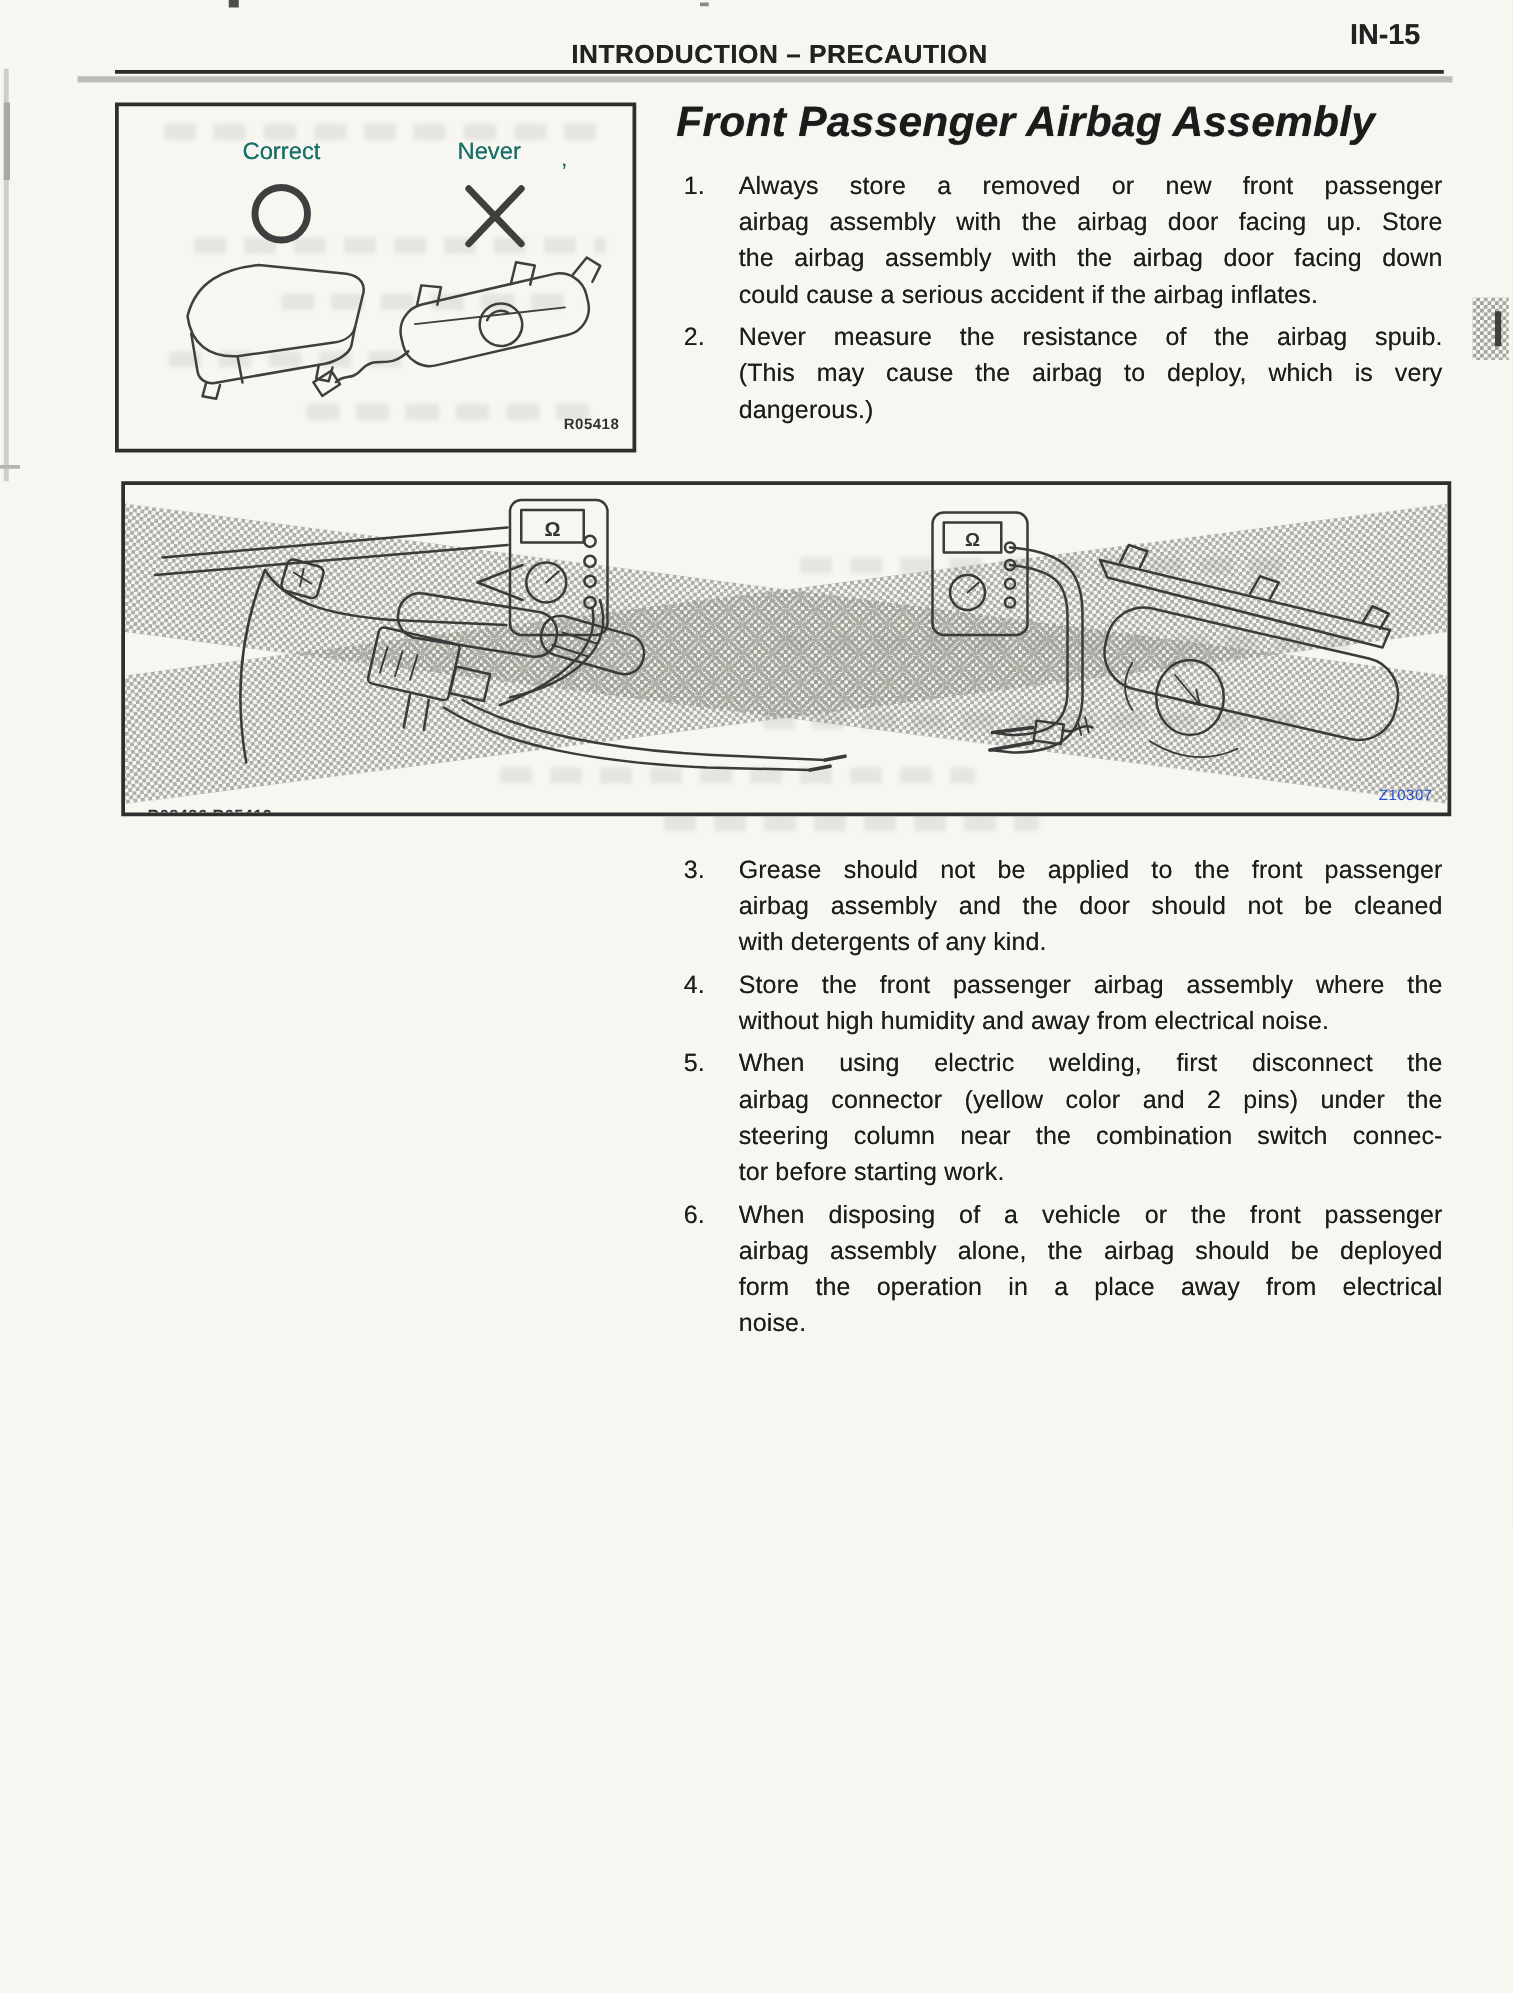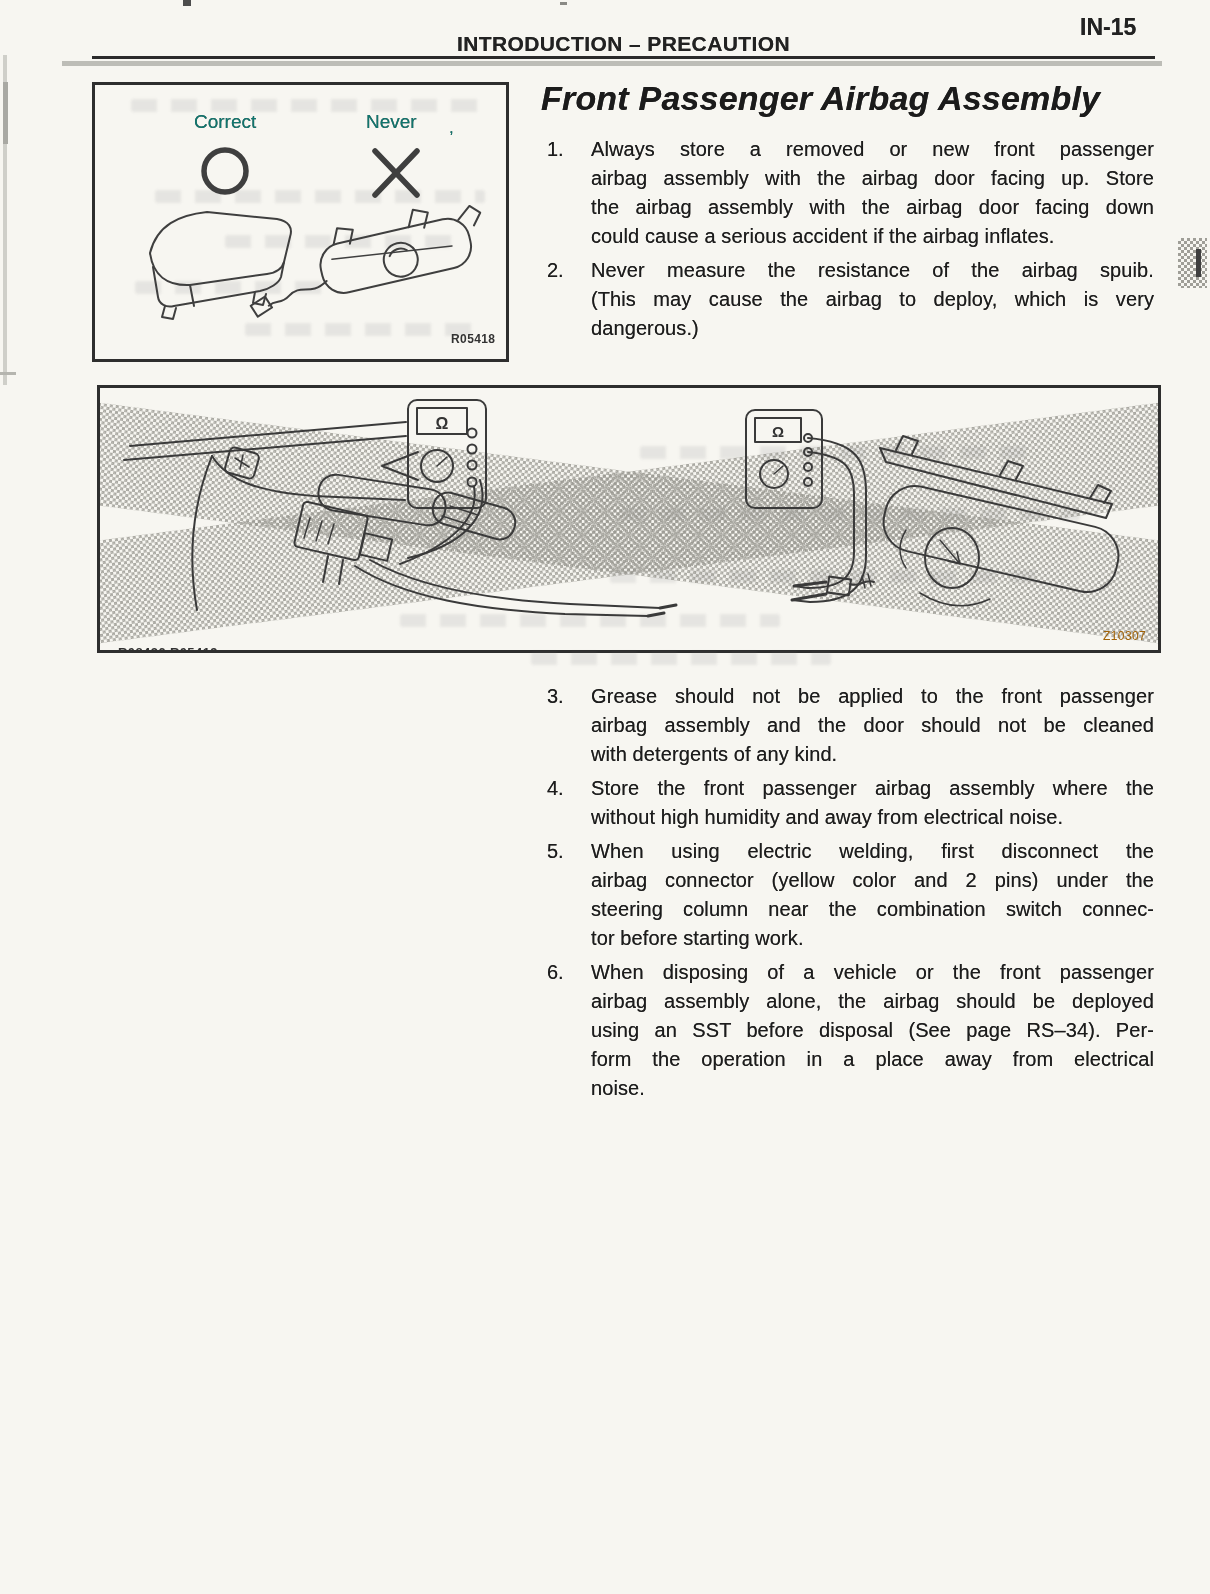--- a/index.html
+++ b/index.html
@@ -163,21 +163,21 @@
   <div class="figbox fig2">
     <div class="ghost" style="left:540px;top:58px;width:400px;"></div>
     <div class="ghost" style="left:520px;top:120px;width:460px;"></div>
     <div class="ghost" style="left:510px;top:182px;width:430px;"></div>
     <div class="ghost" style="left:300px;top:226px;width:380px;"></div>
 
     <div class="band band-a halftone"></div>
     <div class="band band-b halftone"></div>
 
     <span class="figcode" style="left:18px;top:237px;font-size:13px;margin-top:20px;">R08436 R05419</span>
-    <span class="figcode" style="left:1003px;top:241px;font-weight:400;color:#a16207;">Z10307</span>
+    <span class="figcode" style="left:1003px;top:241px;font-weight:400;color:#1d4ed8;">Z10307</span>
 
     <svg class="figsvg" width="1058" height="262" viewBox="0 0 1058 262">
       <g fill="none" stroke="#3a3a3a" stroke-width="2" stroke-linecap="round" stroke-linejoin="round">
 
         <g>
           <path d="M306,34 L30,58"></path>
           <path d="M306,48 L24,72"></path>
           <path d="M112,68 C96,108 86,160 97,222"></path>
           <path d="M112,68 C128,94 162,104 214,108 L305,112"></path>
           <rect x="127" y="62" width="30" height="26" rx="5" transform="rotate(16 142 75)"></rect>
@@ -261,19 +261,18 @@
         <span class="num">5.</span>
         <div class="line">When using electric welding, first disconnect the</div>
         <div class="line">airbag connector (yellow color and 2 pins) under the</div>
         <div class="line">steering column near the combination switch connec-</div>
         <div class="line last">tor before starting work.</div>
       </div>
       <div class="item">
         <span class="num">6.</span>
         <div class="line">When disposing of a vehicle or the front passenger</div>
         <div class="line">airbag assembly alone, the airbag should be deployed</div>
-        <div class="line">using an SST before disposal (See page RS–34).  Per-</div>
         <div class="line">form the operation in a place away from electrical</div>
         <div class="line last">noise.</div>
       </div>
     </div>
 
 </div>
 
 </body></html>

